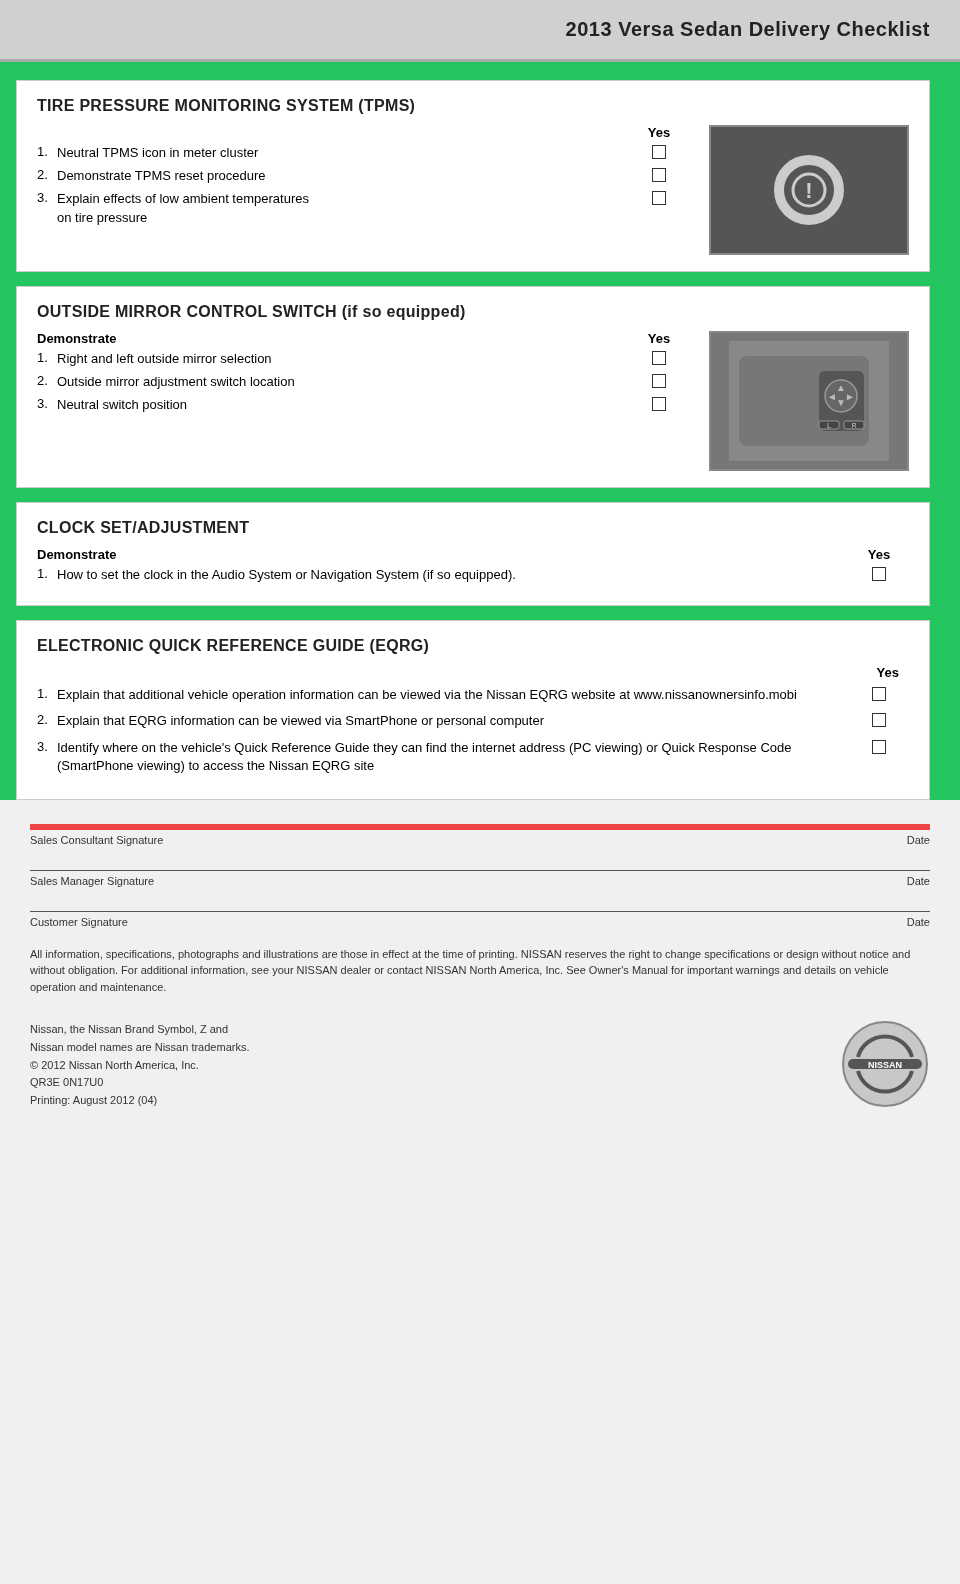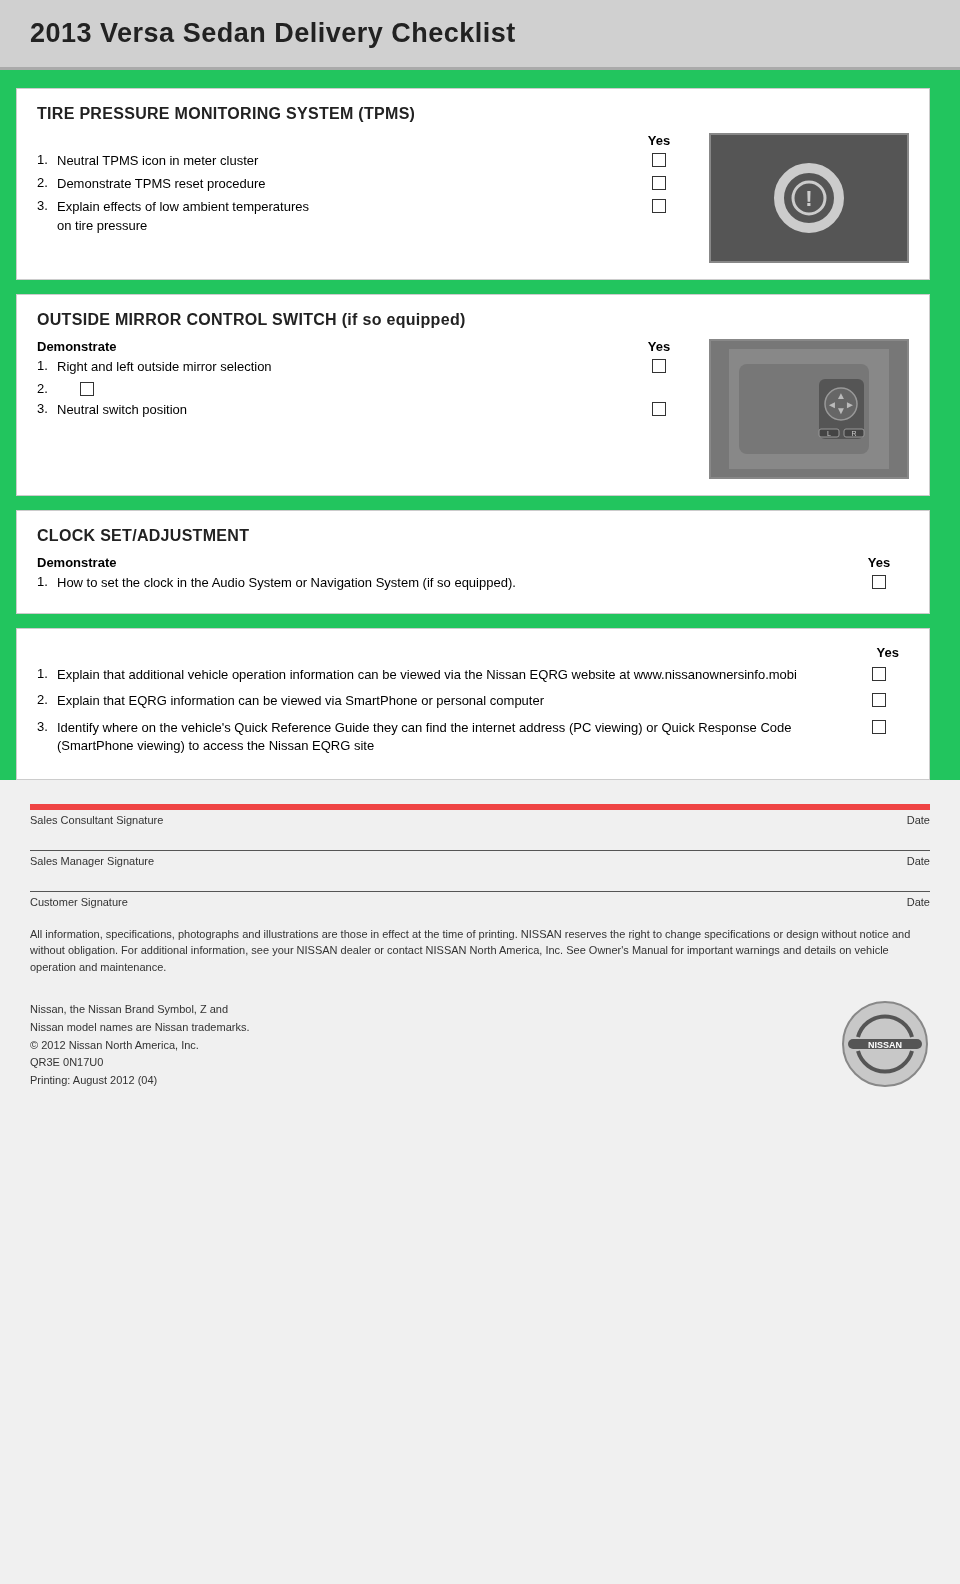--- a/index.html
+++ b/index.html
@@ -8,24 +8,25 @@
       font-size: 13px;
       background: #f0f0f0;
       width: 960px;
     }
     .page-header {
       background: #d0d0d0;
       padding: 18px 30px;
       border-bottom: 3px solid #aaa;
     }
     .page-header h1 {
-      font-size: 27px;
+      font-size: 20px;
       font-weight: bold;
       color: #222;
       letter-spacing: 0.5px;
+      text-align: right;
     }
     .page-content {
       background: #22c55e;
       padding: 18px 30px 0 16px;
     }
     .section {
       background: white;
       margin-bottom: 14px;
       padding: 16px 20px 16px 20px;
       border: 1px solid #ccc;
@@ -239,20 +240,21 @@
         </div>
         <div class="checklist-row">
           <span class="checklist-number">1.</span>
           <span class="checklist-text">Right and left outside mirror selection</span>
           <div class="checklist-box-area">
               <div class="checkbox"></div>
             </div>
         </div>
         <div class="checklist-row">
           <span class="checklist-number">2.</span>
+          <span class="checklist-text">Outside mirror adjustment switch location</span>
           <div class="checklist-box-area">
               <div class="checkbox"></div>
             </div>
         </div>
         <div class="checklist-row">
           <span class="checklist-number">3.</span>
           <span class="checklist-text">Neutral switch position</span>
           <div class="checklist-box-area">
               <div class="checkbox"></div>
             </div>
@@ -294,20 +296,21 @@
     <div class="checklist-row">
       <span class="checklist-number">1.</span>
       <span class="checklist-text">How to set the clock in the Audio System or Navigation System (if so equipped).</span>
       <div class="checklist-box-area">
           <div class="checkbox"></div>
         </div>
     </div>
   </div>
 
   <div class="section-full">
+    <div class="section-title">ELECTRONIC QUICK REFERENCE GUIDE (EQRG)</div>
     <div class="eqrg-yes-col">
       <span>Yes</span>
     </div>
     <div class="eqrg-row">
       <span class="checklist-number">1.</span>
       <span class="eqrg-text">Explain that additional vehicle operation information can be viewed via the Nissan EQRG website at www.nissanownersinfo.mobi</span>
       <div class="eqrg-box">
           <div class="checkbox"></div>
         </div>
     </div>

